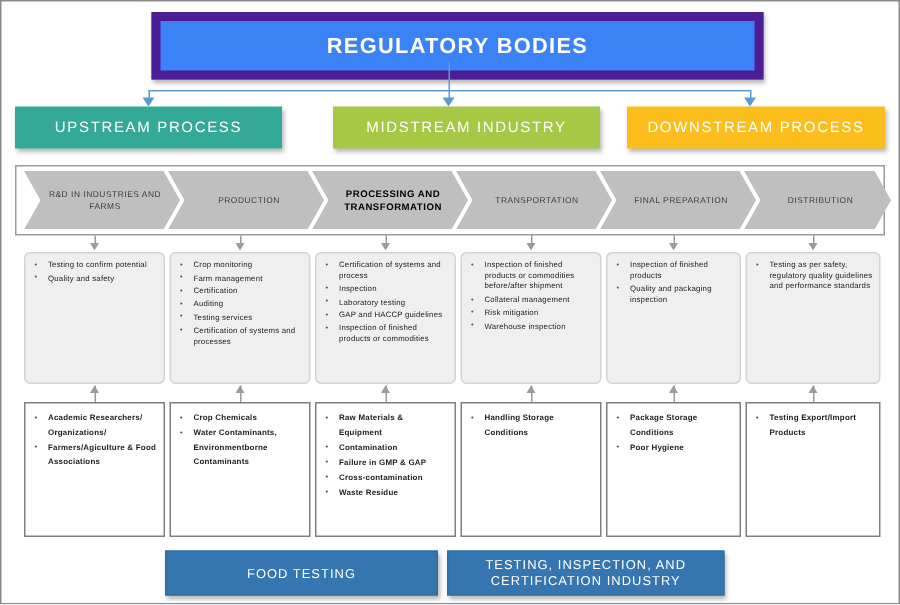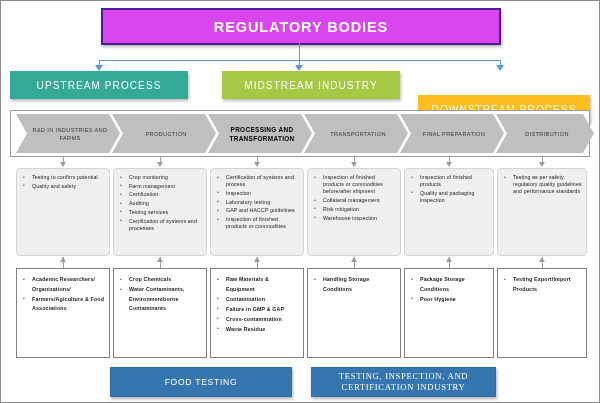--- a/index.html
+++ b/index.html
@@ -19,22 +19,22 @@
     overflow: hidden;
   }
 
   
   .top-banner {
     position: absolute;
     left: 101px;
     top: 8px;
     width: 396px;
     height: 33px;
-    background: #d946ef;
-    border: 2px solid #4c1d95;
+    background: #3b82f6;
+    border: 6px solid #4c1d95;
     box-shadow: 1px 2px 3px rgba(0,0,0,0.30);
     display: flex;
     align-items: center;
     justify-content: center;
     color: #ffffff;
     font-size: 14.5px;
     font-weight: bold;
     letter-spacing: 0.9px;
   }
 
@@ -62,21 +62,21 @@
     align-items: center;
     justify-content: center;
     color: #ffffff;
     font-size: 10px;
     font-weight: normal;
     letter-spacing: 1.1px;
     box-shadow: 1px 2px 3px rgba(0,0,0,0.28);
   }
   .proc-up   { left: 10px;  width: 178px; background: #34a997; }
   .proc-mid  { left: 222px; width: 178px; background: #a6c945; }
-  .proc-down { left: 418px; width: 172px; background: #fcbe1c; margin-top: 24px; }
+  .proc-down { left: 418px; width: 172px; background: #fcbe1c; }
 
   
   .chev-frame {
     position: absolute;
     left: 10px;
     top: 110px;
     width: 580px;
     height: 47px;
     border: 1px solid #9b9b9b;
     background: #ffffff;
@@ -186,21 +186,21 @@
     display: flex;
     align-items: center;
     justify-content: center;
     text-align: center;
     color: #ffffff;
     font-size: 8.6px;
     letter-spacing: 0.7px;
     line-height: 11px;
   }
   .ind-food { left: 110px; width: 180px; }
-  .ind-tic  { left: 311px; width: 183px; font-family: Liberation Serif, serif; }
+  .ind-tic  { left: 298px; width: 183px; }
 
   
   .outer-frame {
     position: absolute;
     left: 0; top: 0;
     width: 600px; height: 403px;
     border: 1px solid #8a8a8a;
     box-sizing: border-box;
     pointer-events: none;
   }

